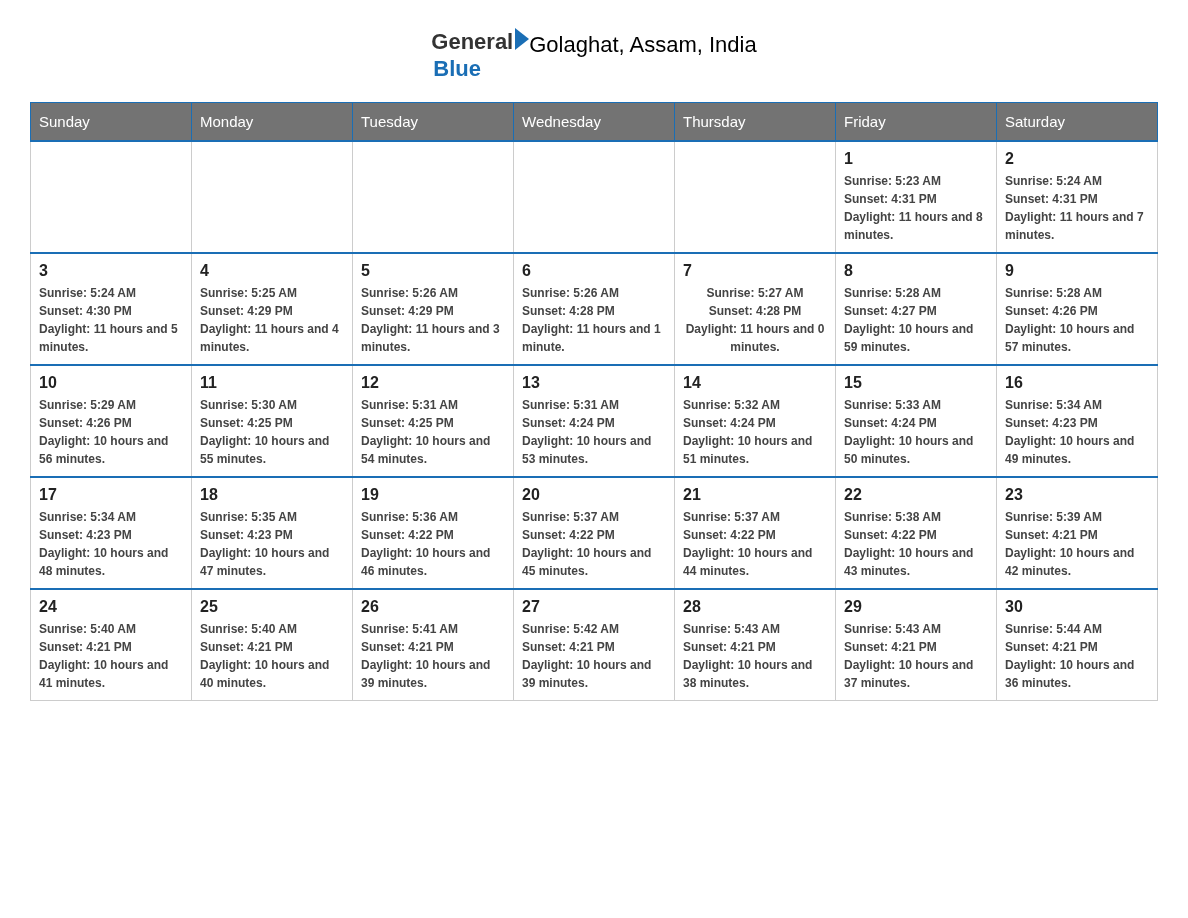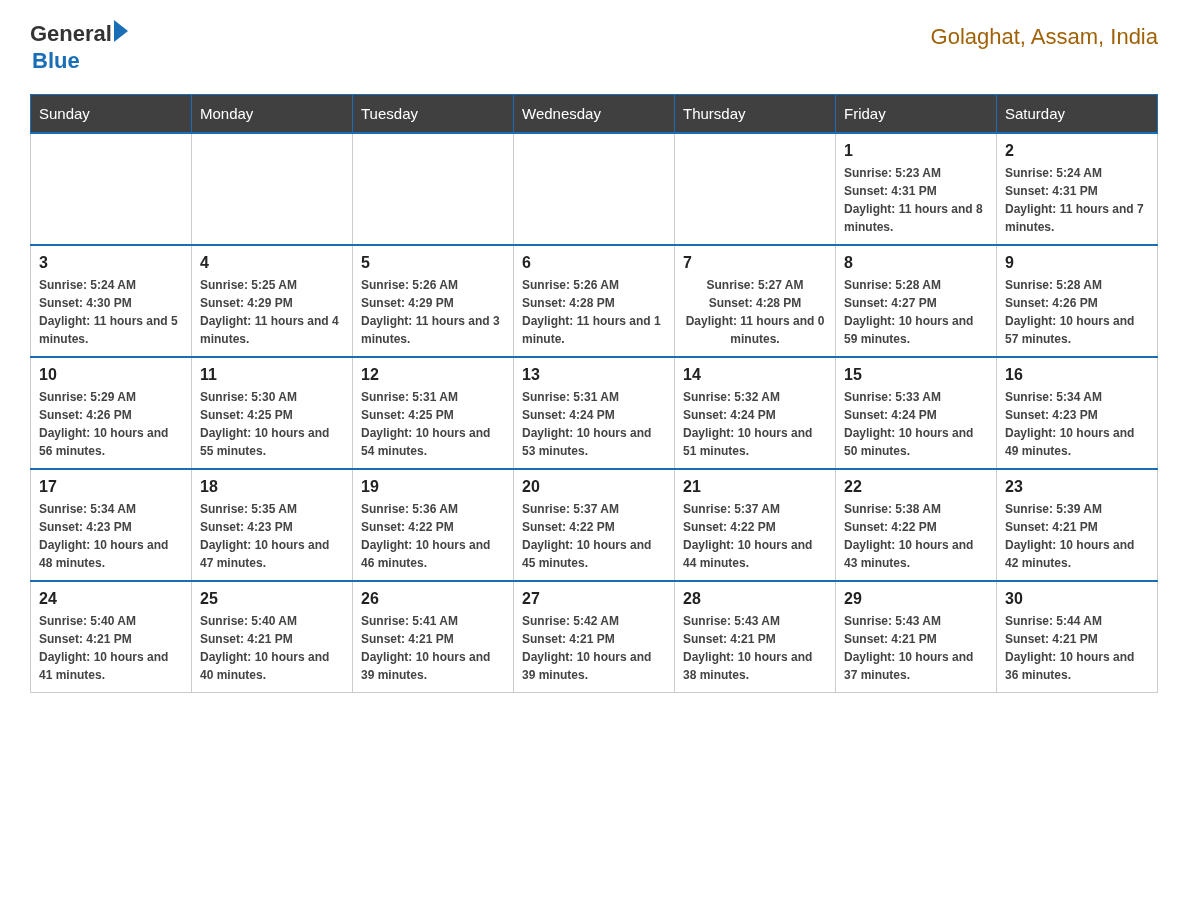--- a/index.html
+++ b/index.html
@@ -4,23 +4,24 @@
   <style>
     * { box-sizing: border-box; margin: 0; padding: 0; }
     body {
       font-family: Arial, sans-serif;
       background: #fff;
       padding: 20px 30px;
       color: #333;
     }
     .header {
       display: flex;
-      justify-content: space-between;
+      justify-content: center;
       align-items: flex-start;
       margin-bottom: 20px;
+      margin-top: 8px;
     }
     .logo-text {
       font-size: 22px;
       font-weight: bold;
       color: #333;
     }
     .logo-arrow {
       width: 0;
       height: 0;
       border-left: 14px solid #1a6eb5;
@@ -49,30 +50,30 @@
       text-align: right;
     }
     .month-title {
       font-size: 48px;
       font-weight: bold;
       color: #222;
       line-height: 1.1;
     }
     .location-title {
       font-size: 22px;
-      color: #a16207;
+      color: #000000;
       margin-top: 4px;
     }
     .calendar {
       width: 100%;
       border-collapse: collapse;
       table-layout: fixed;
     }
     .calendar thead tr th {
-      background-color: #404040;
+      background-color: #737373;
       color: #fff;
       padding: 10px 8px;
       font-size: 15px;
       font-weight: normal;
       text-align: left;
       border: 1px solid #1a6eb5;
     }
     .calendar tbody tr td {
       vertical-align: top;
       padding: 8px;

